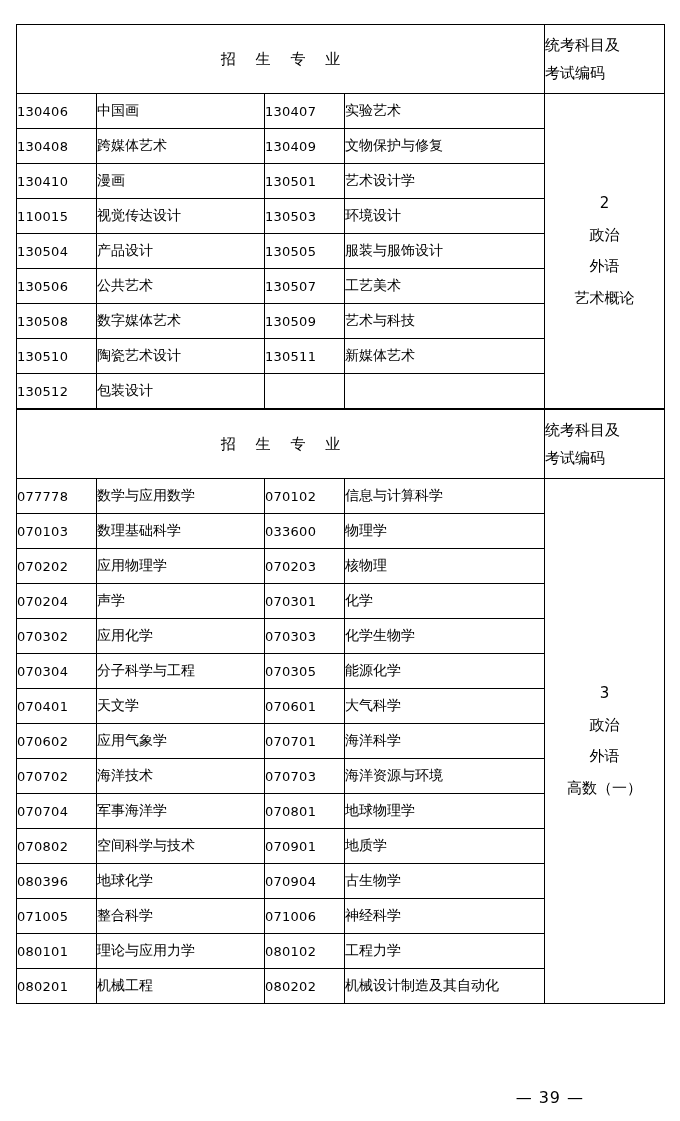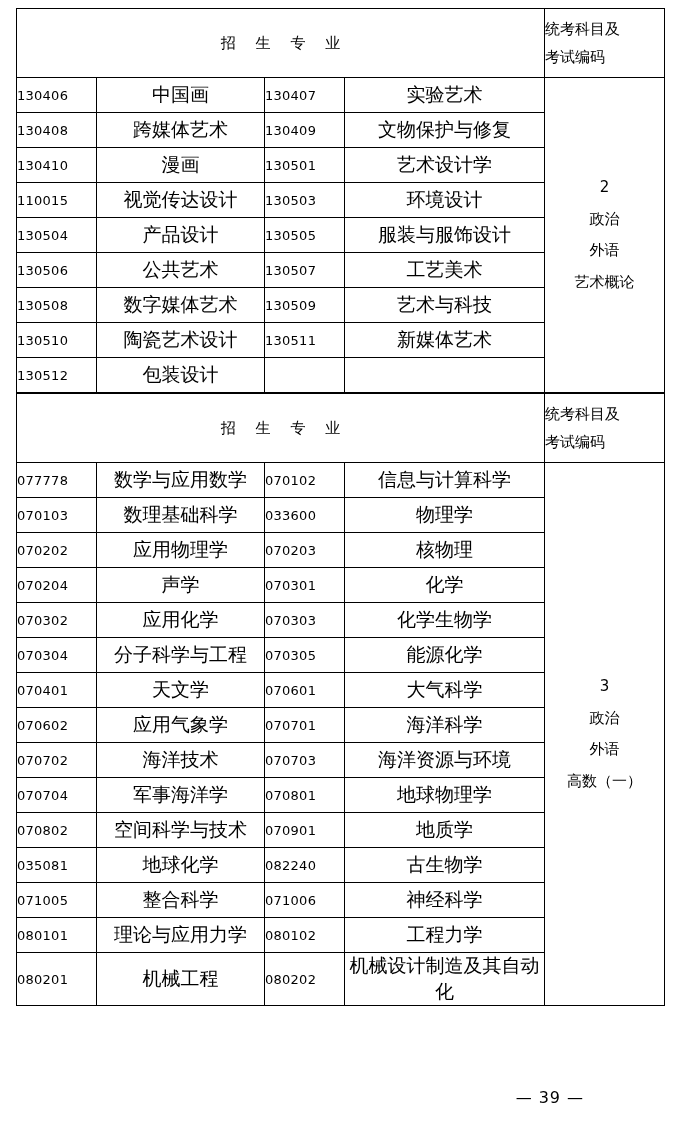--- a/index.html
+++ b/index.html
@@ -13,21 +13,21 @@
     font-family: "DejaVu Sans", "Liberation Sans", sans-serif;
     color: #000000;
     position: relative;
     overflow: hidden;
   }
   .page {
     position: relative;
     width: 604px;
     height: 1121px;
     box-sizing: border-box;
-    padding: 0 16px;
+    padding: 16px 16px;
   }
   table.major-table {
     border-collapse: collapse;
     width: 648px;
     table-layout: fixed;
   }
   table.major-table td,
   table.major-table th {
     border: 1px solid #000000;
     padding: 0;
@@ -58,22 +58,21 @@
     height: 34px;
     font-size: 14.5px;
   }
   .code {
     padding-left: 14px;
     font-size: 13px;
     letter-spacing: 0.02em;
   }
   .name {
     padding-left: 14px;
-    font-size: 19px;
-    text-align: center;
+    font-size: 14px;
   }
   .subject-cell {
     text-align: center;
     font-size: 15px;
     line-height: 2.1;
   }
   .subject-cell div { white-space: nowrap; }
 
   .section-title {
     font-size: 15px;
@@ -267,23 +266,23 @@
         <td class="row-cell code">070801</td>
         <td class="row-cell name">地球物理学</td>
       </tr>
       <tr>
         <td class="row-cell code">070802</td>
         <td class="row-cell name">空间科学与技术</td>
         <td class="row-cell code">070901</td>
         <td class="row-cell name">地质学</td>
       </tr>
       <tr>
-        <td class="row-cell code">035081</td>
+        <td class="row-cell code">080396</td>
         <td class="row-cell name">地球化学</td>
-        <td class="row-cell code">082240</td>
+        <td class="row-cell code">070904</td>
         <td class="row-cell name">古生物学</td>
       </tr>
       <tr>
         <td class="row-cell code">071005</td>
         <td class="row-cell name">整合科学</td>
         <td class="row-cell code">071006</td>
         <td class="row-cell name">神经科学</td>
       </tr>
       <tr>
         <td class="row-cell code">080101</td>

